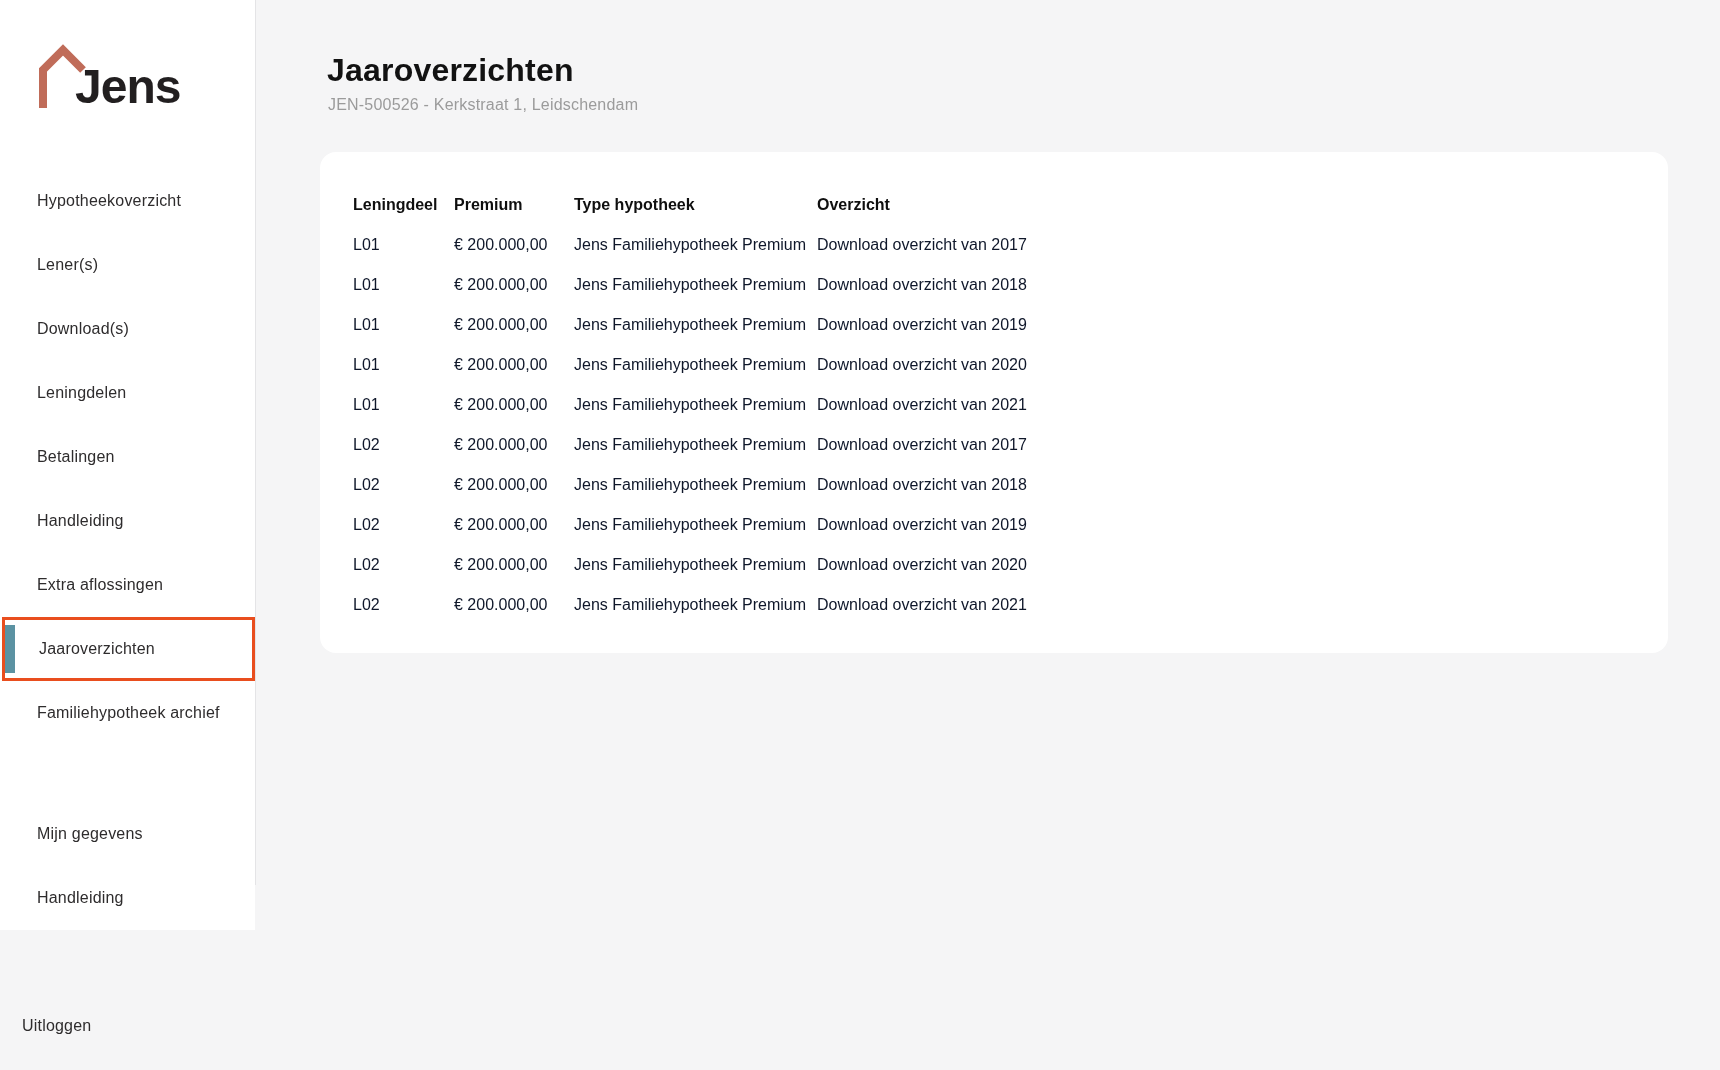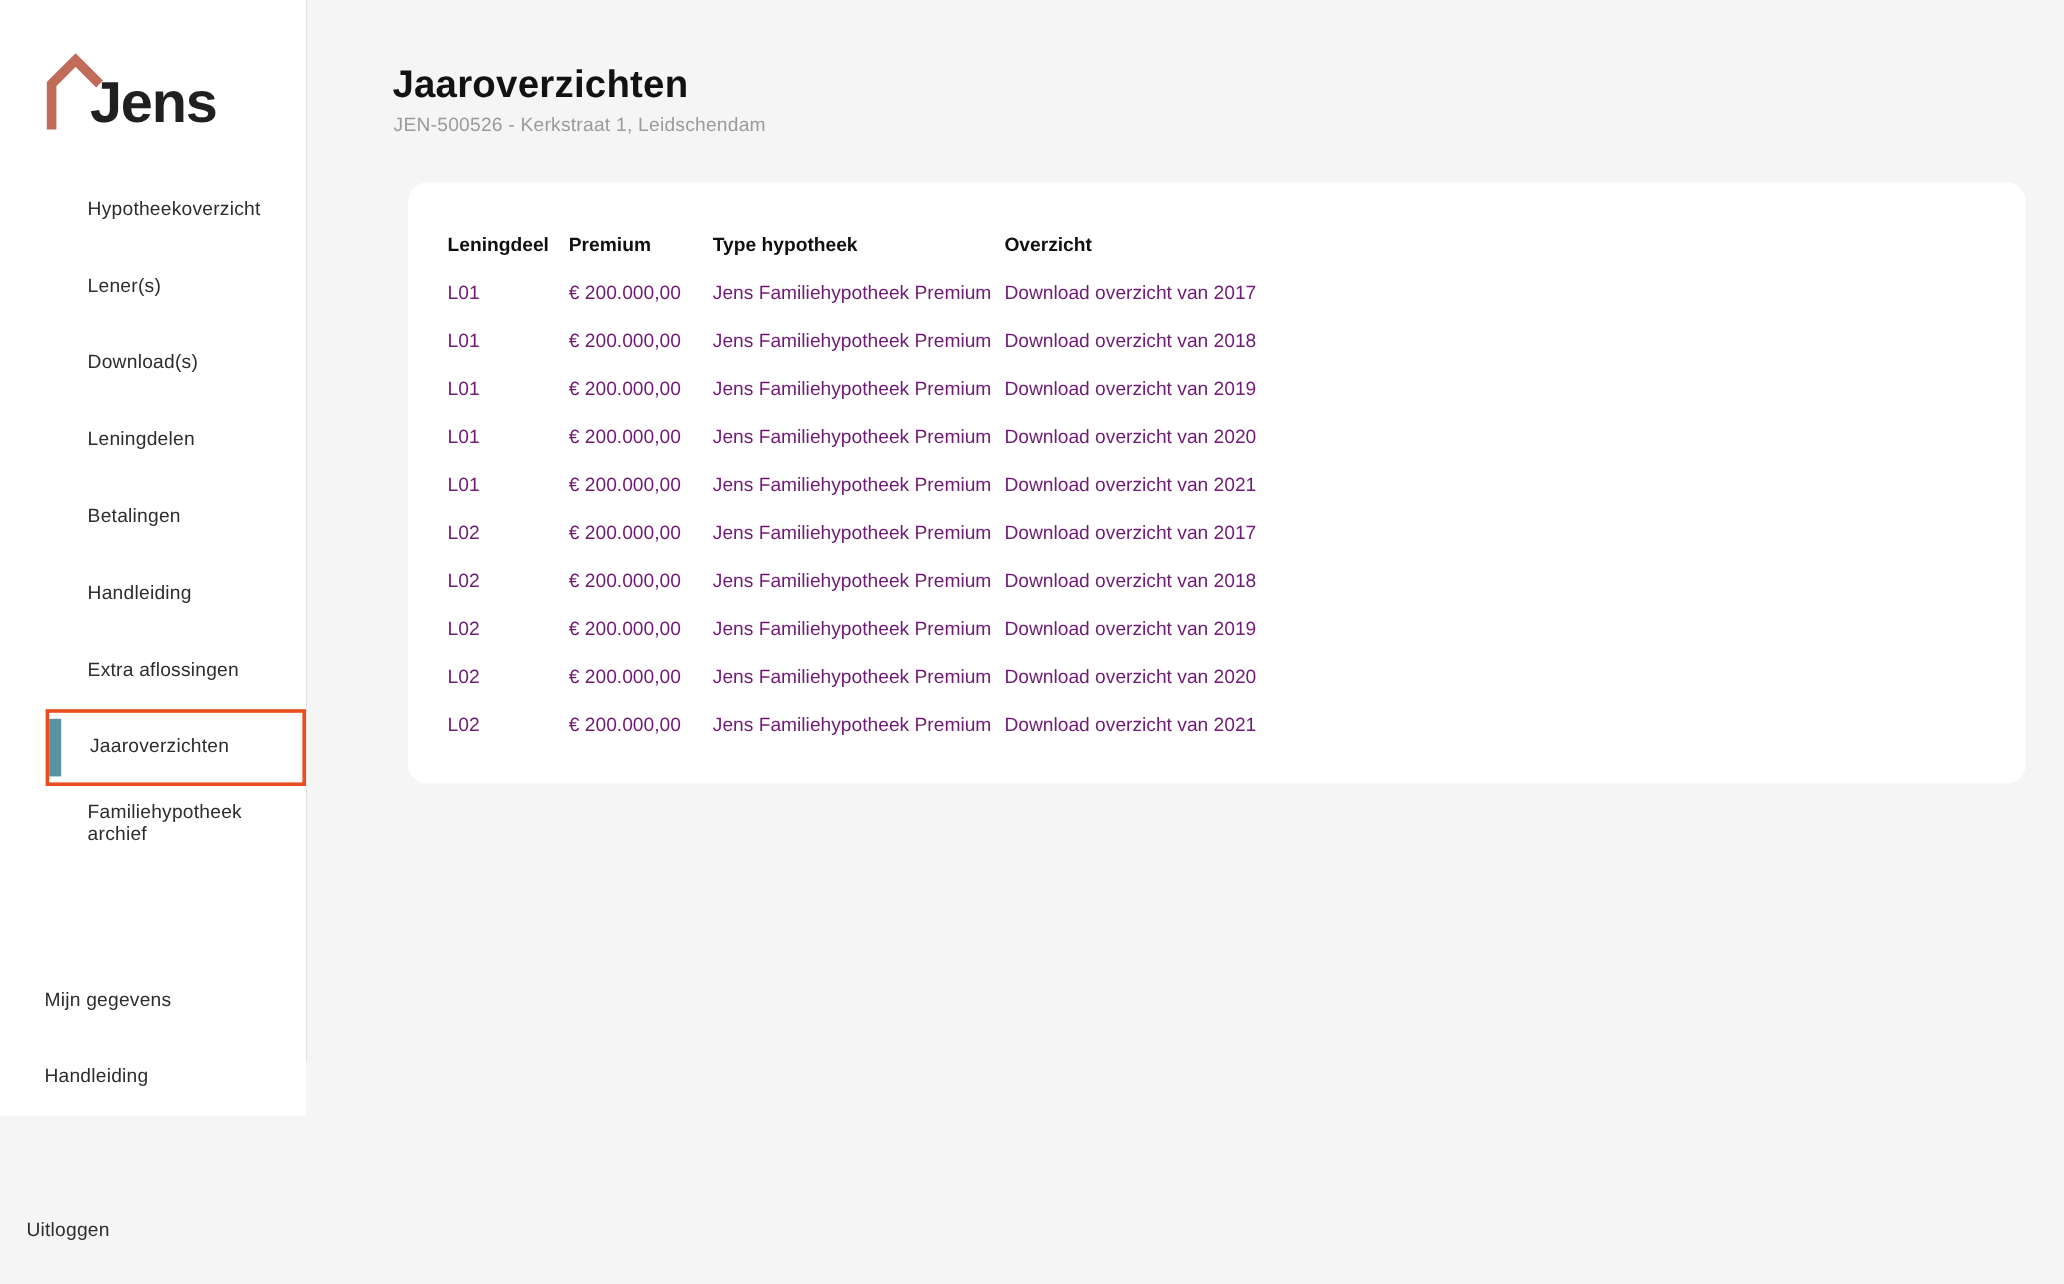--- a/index.html
+++ b/index.html
@@ -25,21 +25,21 @@
     cursor:pointer;
   }
   .logo svg { display:block; }
   .logo-text {
     font-size:48px; font-weight:700;
     letter-spacing:-1px; line-height:0.98;
     color:#221f20;
     margin-left:-13px;
   }
 
-  .nav-primary { position:absolute; left:0; right:0; top:143px;padding-left:36px; }
+  .nav-primary { position:absolute; left:0; right:0; top:169px; }
   .nav-secondary { position:absolute; left:0; right:0; top:802px; }
   .nav-item {
     position:relative;
     height:64px;
     display:flex; align-items:center;
     padding-left:37px;
     font-size:16px; letter-spacing:0.2px;
     color:#2e2c2d;
     cursor:pointer;
     background:#ffffff;
@@ -71,35 +71,35 @@
     font-size:32px; font-weight:800;
     letter-spacing:0.2px; color:#121212;
   }
   .page-subtitle {
     position:absolute; left:72px; top:96px;
     font-size:16px; letter-spacing:0.2px;
     color:#9b9b9b;
   }
 
   .card {
-    position:absolute; left:84px; top:152px;
+    position:absolute; left:64px; top:152px;
     width:1348px; height:501px;
     background:#ffffff;
     border-radius:16px;
   }
   .table {
     position:absolute; left:33px; right:33px; top:33px;
   }
   .trow {
     display:grid;
     grid-template-columns:101px 120px 243px auto;
     height:40px;
     align-items:center;
     font-size:16px;
-    color:#701a75;
+    color:#0f172a;
   }
   .trow.thead { font-weight:700; color:#0f0f0f; }
   .cell { white-space:nowrap; }
   .cell.link { cursor:pointer; }
 </style>
 </head>
 <body>
 
 <div class="app">
 

